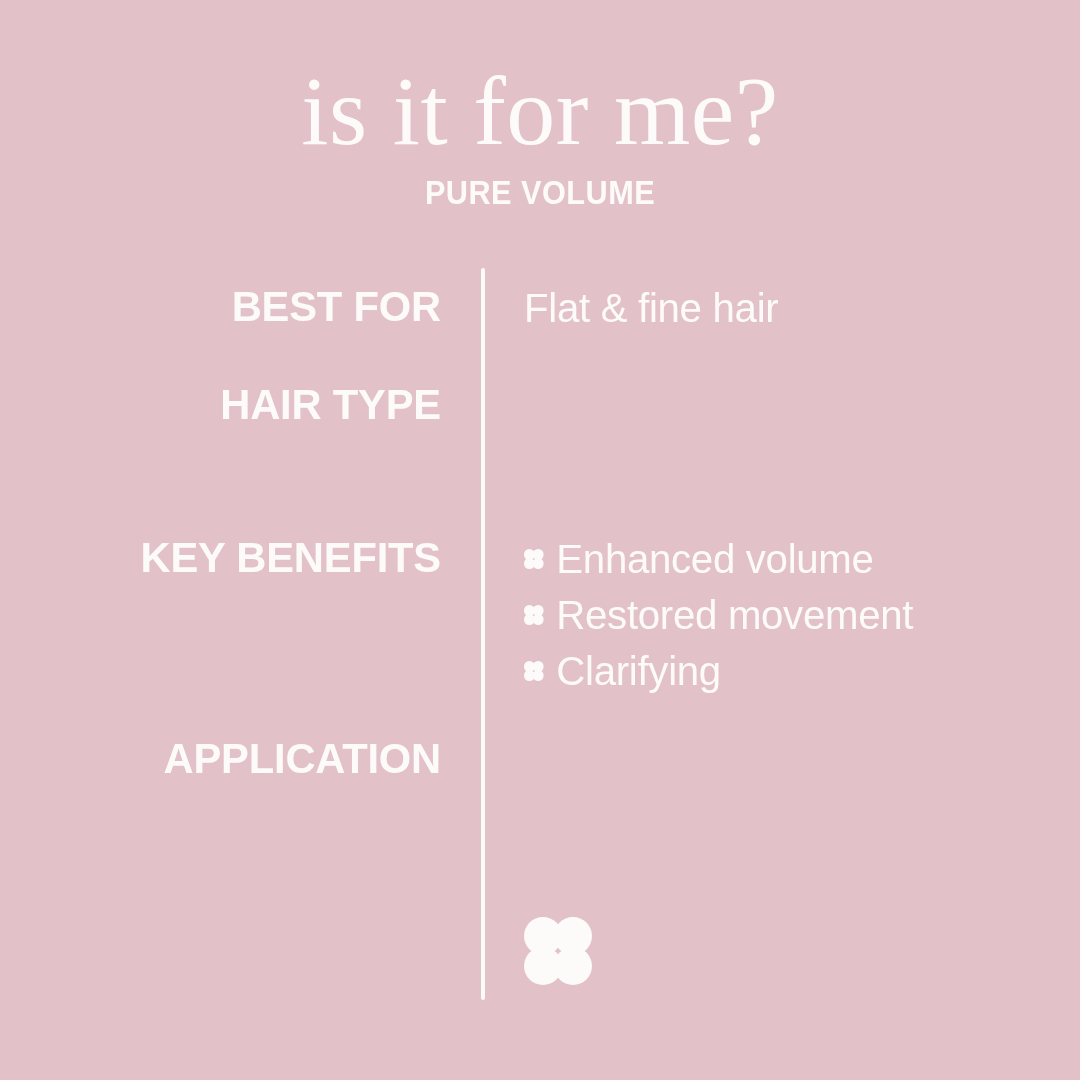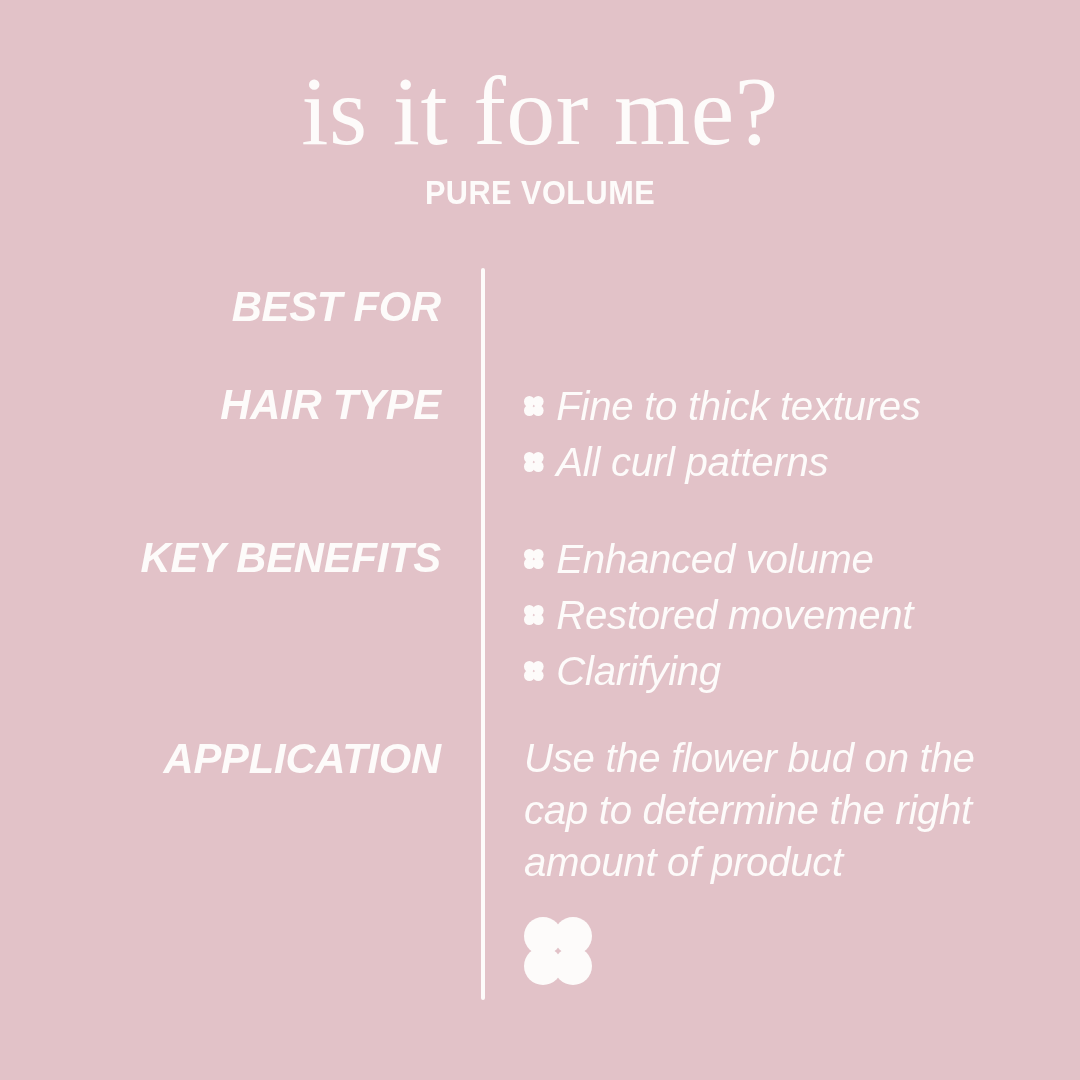--- a/index.html
+++ b/index.html
@@ -70,21 +70,20 @@
     left: 0;
     width: 1080px;
   }
 
   .row {
     position: absolute;
     left: 0;
     width: 1080px;
     display: flex;
     align-items: flex-start;
-    font-style: italic;
   }
 
   .row-1 { top: 12px; }
   .row-2 { top: 110px; }
   .row-3 { top: 263px; }
   .row-4 { top: 464px; }
 
   .label {
     width: 441px;
     padding-right: 0px;
@@ -181,44 +180,29 @@
     <div class="title">is it for me?</div>
     <div class="subtitle">PURE VOLUME</div>
   </div>
 
   <div class="divider"></div>
 
   <div class="rows">
 
     <div class="row row-1">
       <div class="label">BEST FOR</div>
+      <div class="values">
+        <div class="value-line">
+          <span>Flat &amp; fine hair</span>
+        </div>
+      </div>
     </div>
 
     <div class="row row-2">
       <div class="label">HAIR TYPE</div>
-      <div class="values">
-        <div class="value-line">
-          <span class="bullet">
-            <i></i>
-              <i></i>
-              <i></i>
-              <i></i>
-          </span>
-          <span>Fine to thick textures</span>
-        </div>
-        <div class="value-line">
-          <span class="bullet">
-            <i></i>
-              <i></i>
-              <i></i>
-              <i></i>
-          </span>
-          <span>All curl patterns</span>
-        </div>
-      </div>
     </div>
 
     <div class="row row-3">
       <div class="label">KEY BENEFITS</div>
       <div class="values">
         <div class="value-line">
           <span class="bullet">
             <i></i>
               <i></i>
               <i></i>
@@ -242,23 +226,20 @@
               <i></i>
               <i></i>
           </span>
           <span>Clarifying</span>
         </div>
       </div>
     </div>
 
     <div class="row row-4">
       <div class="label">APPLICATION</div>
-      <div class="values">
-        <div class="value-para">Use the flower bud on the cap to determine the right amount of product</div>
-      </div>
     </div>
 
   </div>
 
   <div class="logo">
     <i></i>
       <i></i>
       <i></i>
       <i></i>
   </div>

